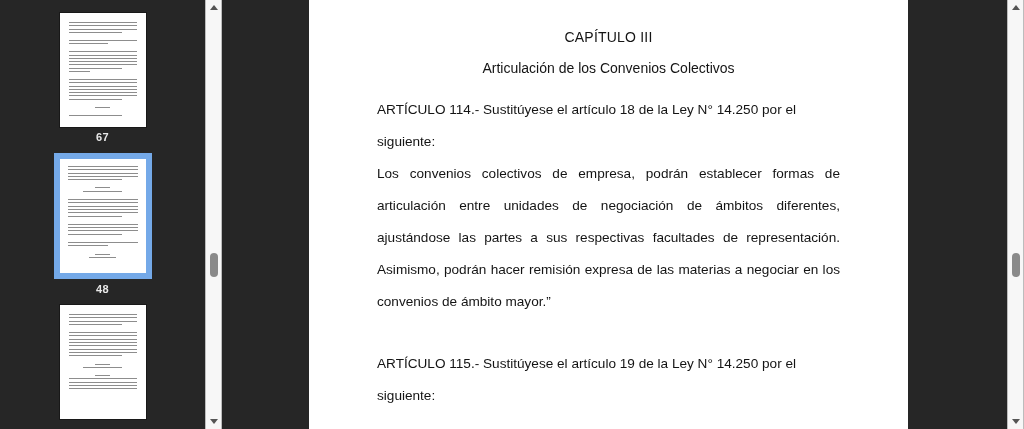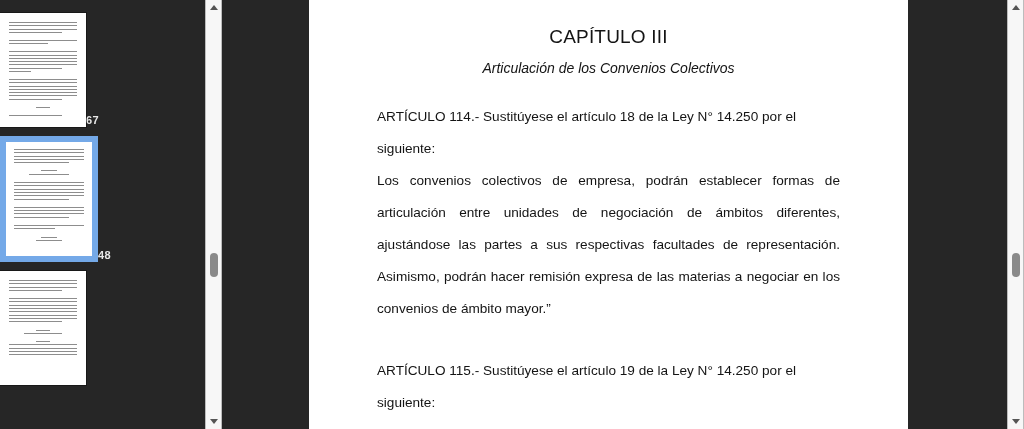--- a/index.html
+++ b/index.html
@@ -34,22 +34,22 @@
   #thumb-scroll-content {
     position: absolute;
     top: 13px;
     left: 0;
     width: 205px;
   }
 
   .thumb-item {
     width: 205px;
     display: flex;
-    flex-direction: row;
-    align-items: flex-end;
+    flex-direction: column;
+    align-items: center;
     margin-bottom: 9px;
   }
 
   .thumb-frame {
     width: 86px;
     height: 114px;
     background: #ffffff;
     box-sizing: border-box;
     position: relative;
     box-shadow: 0 0 0 1px rgba(0,0,0,0.35);
@@ -166,32 +166,31 @@
     background: #ffffff;
   }
 
   #page-inner {
     padding: 28px 68px 0 68px;
     color: #1a1a1a;
   }
 
   .chapter-title {
     text-align: center;
-    font-size: 19px;
+    font-size: 14px;
     letter-spacing: 0.2px;
     margin: 0 0 13px 0;
     line-height: 18px;
     color: #141414;
   }
 
   .chapter-sub {
     text-align: center;
     font-size: 14px;
-    font-style: italic;
-    margin: 0 0 24px 0;
+    margin: 0 0 17px 0;
     line-height: 18px;
     color: #141414;
   }
 
   .para {
     font-size: 13.6px;
     line-height: 32px;
     margin: 0;
     color: #141414;
     text-align: justify;

